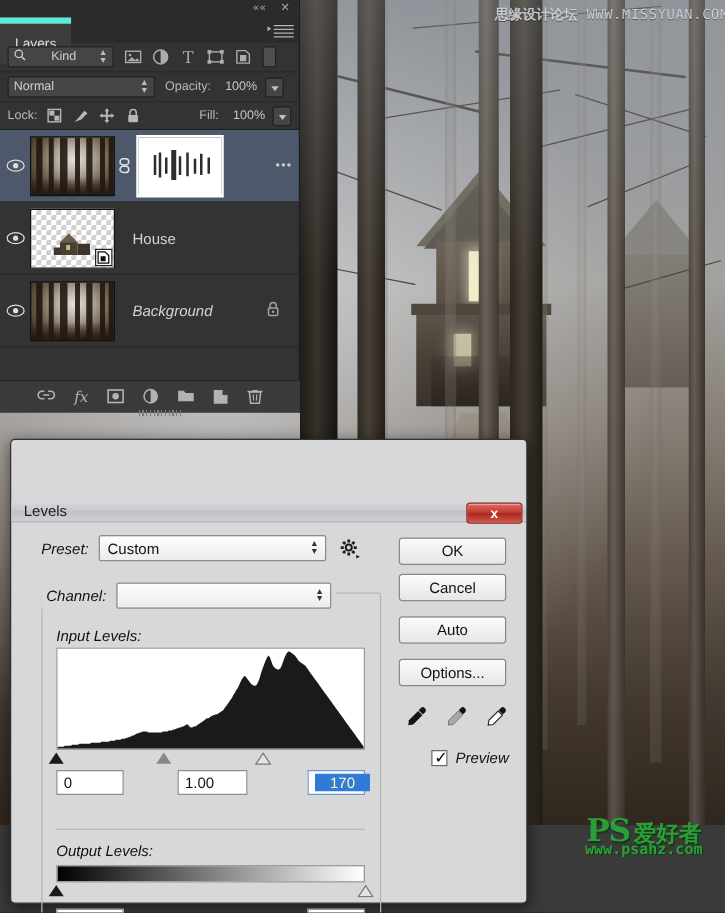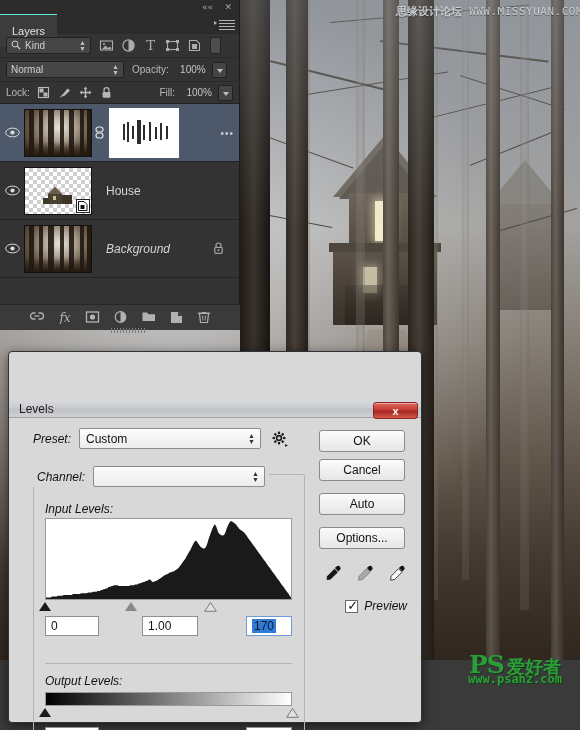--- a/index.html
+++ b/index.html
@@ -79,39 +79,39 @@
   }
   #panel-topbar .ctl {
     position:absolute; top:2px; font-size:9px; color:#a0a0a0; cursor:pointer;
     font-family:"DejaVu Sans", sans-serif; line-height:10px;
   }
   #tabrow {
     height:20px; background:#2b2b2b; display:flex; align-items:stretch; position:relative;
   }
   #tab-layers {
     background:#3c3c3c; color:#e0e0e0; font-size:11px;
-    padding:16px 12px; display:flex; align-items:center; border-top:1px solid #5eead4;
+    padding:16px 12px; display:flex; align-items:center; border-top:5px solid #5eead4;
   }
   #tabrow .rest { flex:1; background:#2b2b2b; }
   #panel-menu { position:absolute; right:4px; top:4px; width:16px; height:12px; cursor:pointer; }
   #panel-menu i {
     display:block; height:1px; background:#b5b5b5; margin-top:2px;
   }
   #panel-menu i:first-child { margin-top:1px; }
   #panel-menu .tri {
     position:absolute; left:-5px; top:3px; width:0; height:0;
     border-left:3px solid #b5b5b5; border-top:2.5px solid transparent; border-bottom:2.5px solid transparent;
   }
 
   .prow { display:flex; align-items:center; padding:0 6px; }
   #filter-row { height:24px; border-bottom:1px solid #2a2a2a; }
   .combo {
     background:#454545; border:1px solid #222; border-radius:2px;
     height:17px; display:flex; align-items:center; padding:0 4px;
-    color:#cfcfcf; font-size:10px; position:relative; cursor:pointer;
+    color:#cfcfcf; font-size:10px; position:relative; cursor:pointer;gap:16px;
   }
   .combo .arrows {
     position:absolute; right:4px; top:50%; transform:translateY(-50%);
     font-size:7px; line-height:6px; color:#bdbdbd; text-align:center;
   }
   #kind-combo { width:85px; }
   #kind-combo .mag { margin-right:4px; }
   .ficons { display:flex; align-items:center; gap:7px; margin-left:8px; }
   .ficon { width:15px; height:15px; opacity:.78; cursor:pointer; }
   #toggle-filter {
@@ -272,21 +272,21 @@
     position:absolute; top:1px; width:12px; height:9px; cursor:pointer;
   }
   .tri-outline svg { display:block; }
 
   .txtbox {
     position:absolute; background:#ffffff; border:1px solid #8e8e8e;
     height:20px; display:flex; align-items:center; padding:0 5px;
     font-size:12px; color:#111; cursor:text;
   }
   .txtbox.focused { border:1px solid #6f9ad8; }
-  .sel { background:#2f7bd6; color:#0f172a; padding:0 2px; }
+  .sel { background:#2f7bd6; color:#fef9c3; padding:0 12px; }
 
   #divider { position:absolute; left:36px; top:245px; width:247px; height:1px; background:#b5b5b5; }
   #outlabel { position:absolute; left:36px; top:256px; font-size:12px; }
   #out-ramp {
     position:absolute; left:36px; top:274px; width:247px; height:14px;
     background:linear-gradient(to right,#000000,#ffffff);
     border:1px solid #9a9a9a;
   }
   #out-slider { position:absolute; left:36px; top:289px; width:247px; height:13px; }
 

